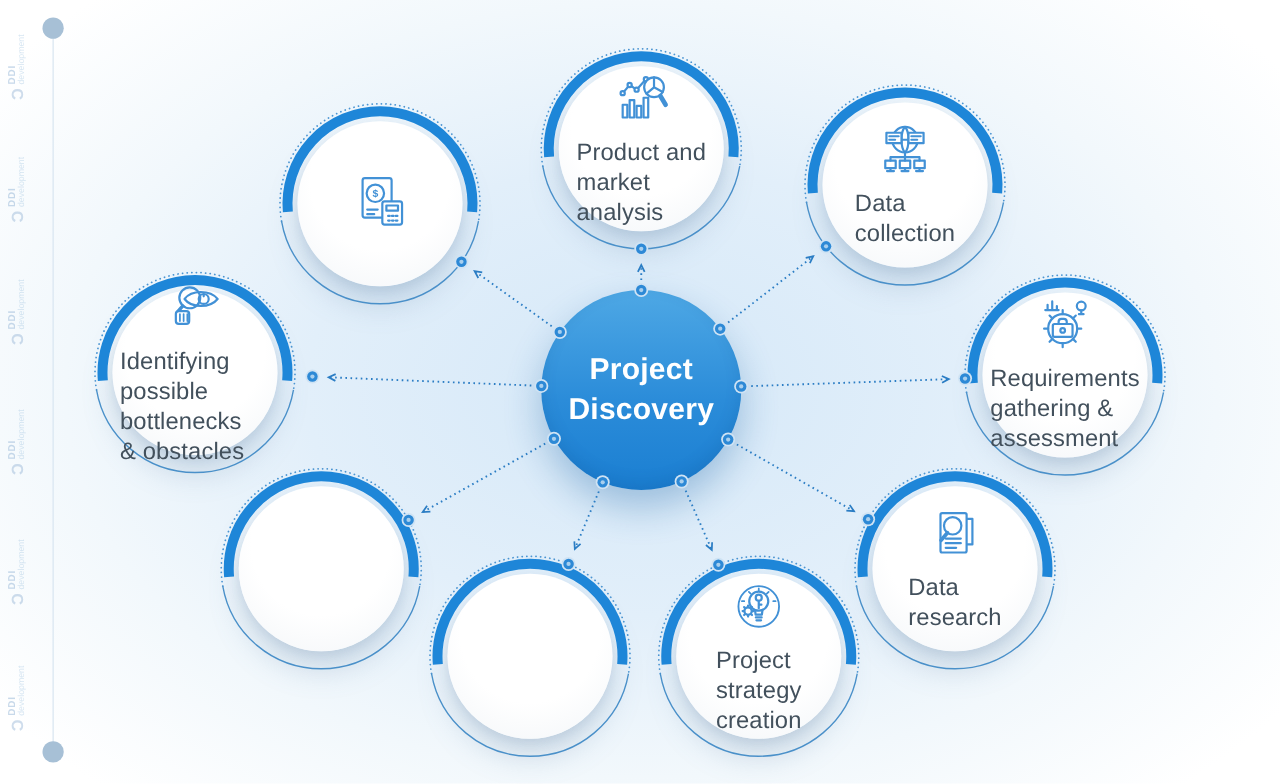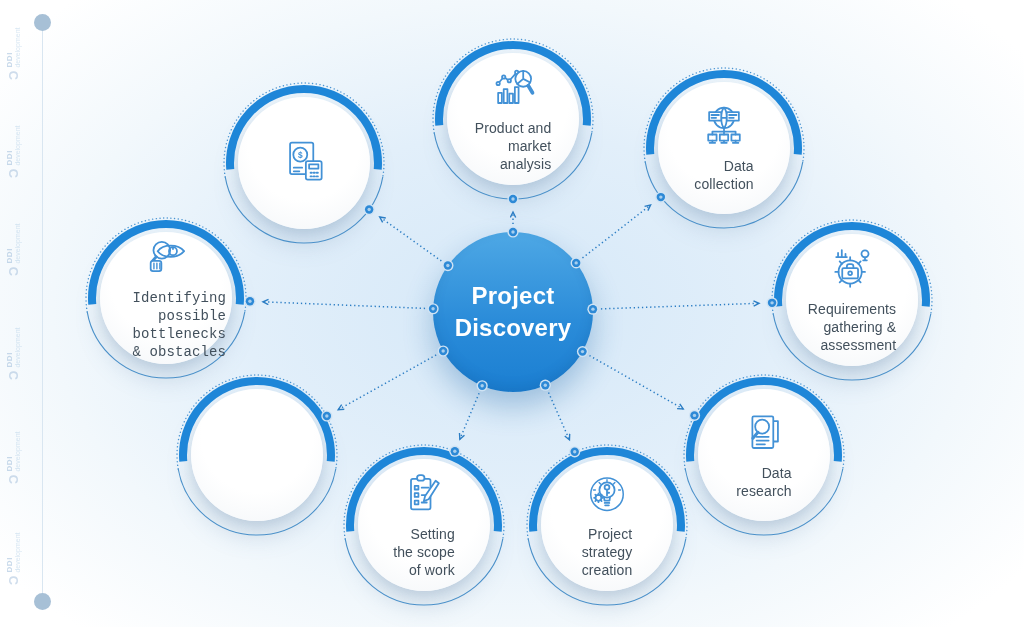--- a/index.html
+++ b/index.html
@@ -50,21 +50,21 @@
     box-shadow:0 14px 24px rgba(96,130,165,.26), 0 4px 8px rgba(96,130,165,.12);
   }
   .rings { position:absolute; left:0; top:0; }
   .content {
     position:absolute; left:18px; top:18px; width:132px; height:132px; border-radius:50%;
     display:flex; flex-direction:column; align-items:center; justify-content:center; gap:4px;
     padding:6px;
   }
   .icon { flex:0 0 auto; }
   .label {
-    font-size:14px; color:#42505c; line-height:1.27; text-align:right;
+    font-size:19px; color:#42505c; line-height:1.27; text-align:left;
     white-space:pre-line; letter-spacing:.1px;
   }
 
   #connector-layer { position:absolute; left:0; top:0; pointer-events:none; }
 </style>
 </head>
 <body>
 
 <div class="canvas">
 
@@ -274,48 +274,32 @@
     </div>
   </div>
 
   <div class="satellite" style="left: 340px; top: 441px;">
     <div class="inner-circle"></div>
     <svg class="rings" width="168" height="168">
       <path d="M5.21,97.89 A80,80 0 1 1 162.79,97.89" fill="none" stroke="#4a94d2" stroke-width="1.4" stroke-dasharray="0.1 3.6" stroke-linecap="round"></path>
       <path d="M162.79,97.89 A80,80 0 0 1 5.21,97.89" fill="none" stroke="#4a90c9" stroke-width="1.1"></path>
       <path d="M10.28,90.45 A74,74 0 1 1 157.72,90.45" fill="none" stroke="#1e86d8" stroke-width="8"></path>
     </svg>
-    <div class="content">
-      <svg class="icon" width="52" height="52" viewBox="0 0 56 56">
-        <g stroke="#4291d6" stroke-width="1.9" fill="none" stroke-linecap="round" stroke-linejoin="round">
-          <rect x="14" y="9.5" width="21" height="33" rx="2"></rect>
-          <rect x="20.5" y="5.5" width="8" height="6" rx="3" fill="#fff"></rect>
-          <rect x="18" y="17" width="4" height="4"></rect>
-          <rect x="18" y="25" width="4" height="4"></rect>
-          <rect x="18" y="33" width="4" height="4"></rect>
-          <path d="M25.5,19 H33 M25.5,27 H32 M25.5,35 H31"></path>
-          <path d="M40.5,11.5 L44,14.2 L33,31.5 L27.8,33.5 L29.2,28.1 Z" fill="#fff"></path>
-        </g>
-      </svg>
-      <div class="label">Setting
-the scope
-of work</div>
-    </div>
   </div>
 
   <div class="satellite" style="left: 173px; top: 371px;">
     <div class="inner-circle"></div>
     <svg class="rings" width="168" height="168">
       <path d="M5.21,97.89 A80,80 0 1 1 162.79,97.89" fill="none" stroke="#4a94d2" stroke-width="1.4" stroke-dasharray="0.1 3.6" stroke-linecap="round"></path>
       <path d="M162.79,97.89 A80,80 0 0 1 5.21,97.89" fill="none" stroke="#4a90c9" stroke-width="1.1"></path>
       <path d="M10.28,90.45 A74,74 0 1 1 157.72,90.45" fill="none" stroke="#1e86d8" stroke-width="8"></path>
     </svg>
   </div>
 
-  <div class="satellite" style="left: 82px; top: 214px; font-family: Liberation Mono, monospace;">
+  <div class="satellite" style="left: 72px; top: 214px;">
     <div class="inner-circle"></div>
     <svg class="rings" width="168" height="168">
       <path d="M5.21,97.89 A80,80 0 1 1 162.79,97.89" fill="none" stroke="#4a94d2" stroke-width="1.4" stroke-dasharray="0.1 3.6" stroke-linecap="round"></path>
       <path d="M162.79,97.89 A80,80 0 0 1 5.21,97.89" fill="none" stroke="#4a90c9" stroke-width="1.1"></path>
       <path d="M10.28,90.45 A74,74 0 1 1 157.72,90.45" fill="none" stroke="#1e86d8" stroke-width="8"></path>
     </svg>
     <div class="content">
       <svg class="icon" width="52" height="52" viewBox="0 0 56 56">
         <g stroke="#4291d6" stroke-width="1.9" fill="none" stroke-linecap="round" stroke-linejoin="round">
           <path d="M19,18.5 C25,10.5 41,10.5 47.5,18.5 C41,26.5 25,26.5 19,18.5 Z" fill="#fff"></path>

